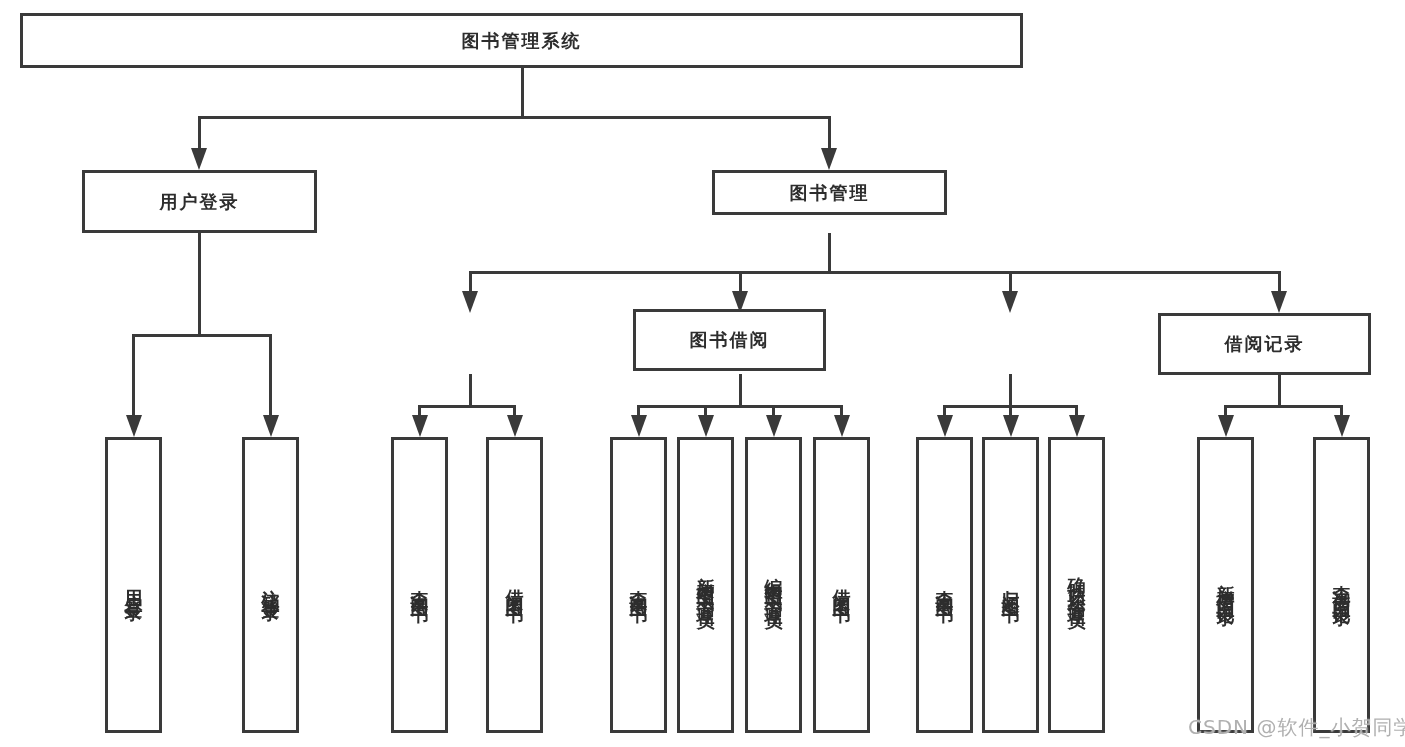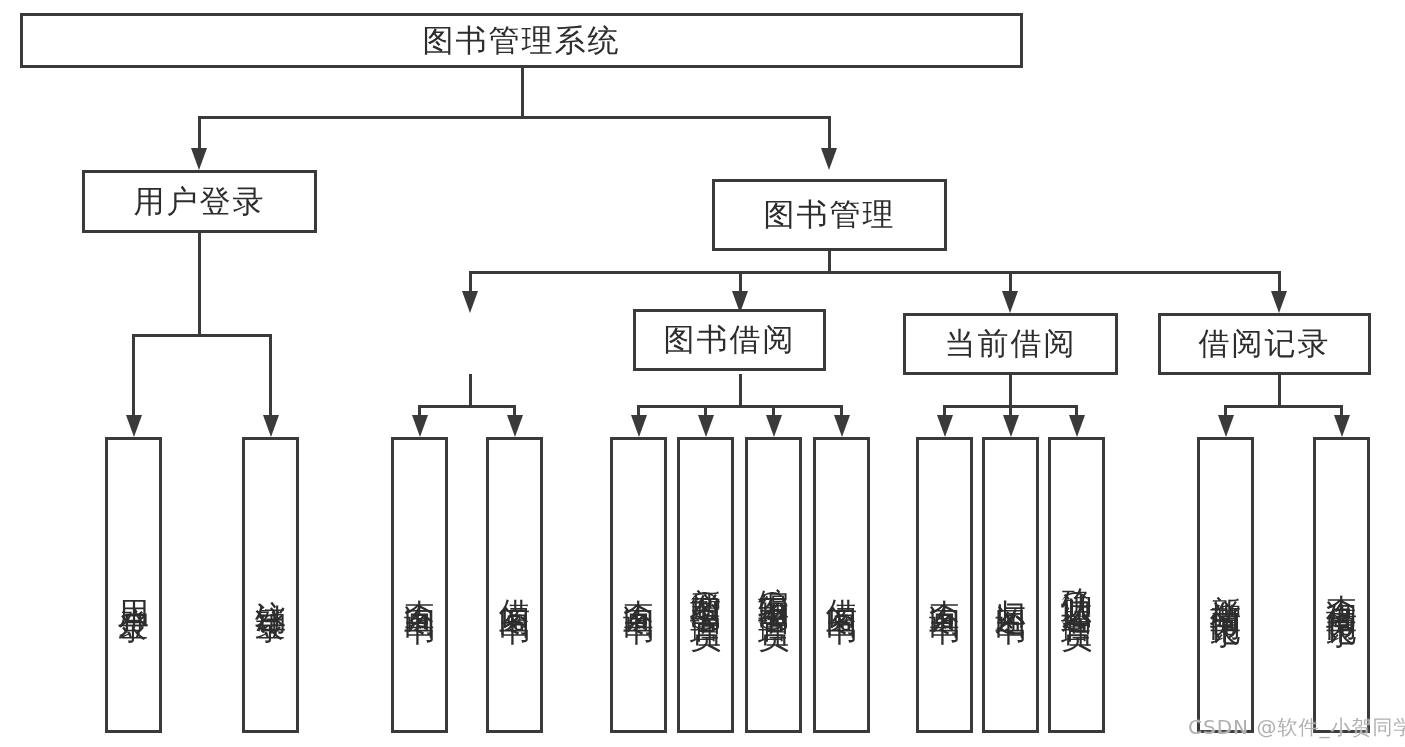--- a/index.html
+++ b/index.html
@@ -16,23 +16,24 @@
     font-family:"DejaVu Sans","Liberation Sans",sans-serif;
     overflow:hidden;
   }
   .box{
     position:absolute;
     box-sizing:border-box;
     border:3px solid var(--line);
     background:#fff;
     display:flex;align-items:center;justify-content:center;
     color:var(--text);
-    font-size:31px;
+    font-size:18px;
     letter-spacing:2px;
     z-index:2;
+    font-weight:bold;
   }
   .box.v span{
     writing-mode:vertical-rl;
     text-orientation:mixed;
     letter-spacing:5px;
     line-height:1;
   }
   .hline,.vline{
     position:absolute;background:var(--line);z-index:1;
   }
@@ -66,29 +67,26 @@
 
 <div id="canvas">
 
   <div class="box" style="left:20px;top:13px;width:1003px;height:55px">
     <span>图书管理系统</span>
   </div>
 
   <div class="box" style="left:82px;top:170px;width:235px;height:63px">
     <span>用户登录</span>
   </div>
-  <div class="box" style="left:712px;top:179px;width:235px;height:72px">
+  <div class="box" style="left:712px;top:170px;width:235px;height:45px">
     <span>图书管理</span>
   </div>
 
   <div class="box" style="left:633px;top:309px;width:193px;height:62px">
     <span>图书借阅</span>
-  </div>
-  <div class="box" style="left:903px;top:313px;width:215px;height:62px">
-    <span>当前借阅</span>
   </div>
   <div class="box" style="left:1158px;top:313px;width:213px;height:62px">
     <span>借阅记录</span>
   </div>
 
   <div class="box v" style="left:105px;top:437px;width:57px;height:296px">
     <span>用户登录</span>
   </div>
   <div class="box v" style="left:242px;top:437px;width:57px;height:296px">
     <span>注销登录</span>

